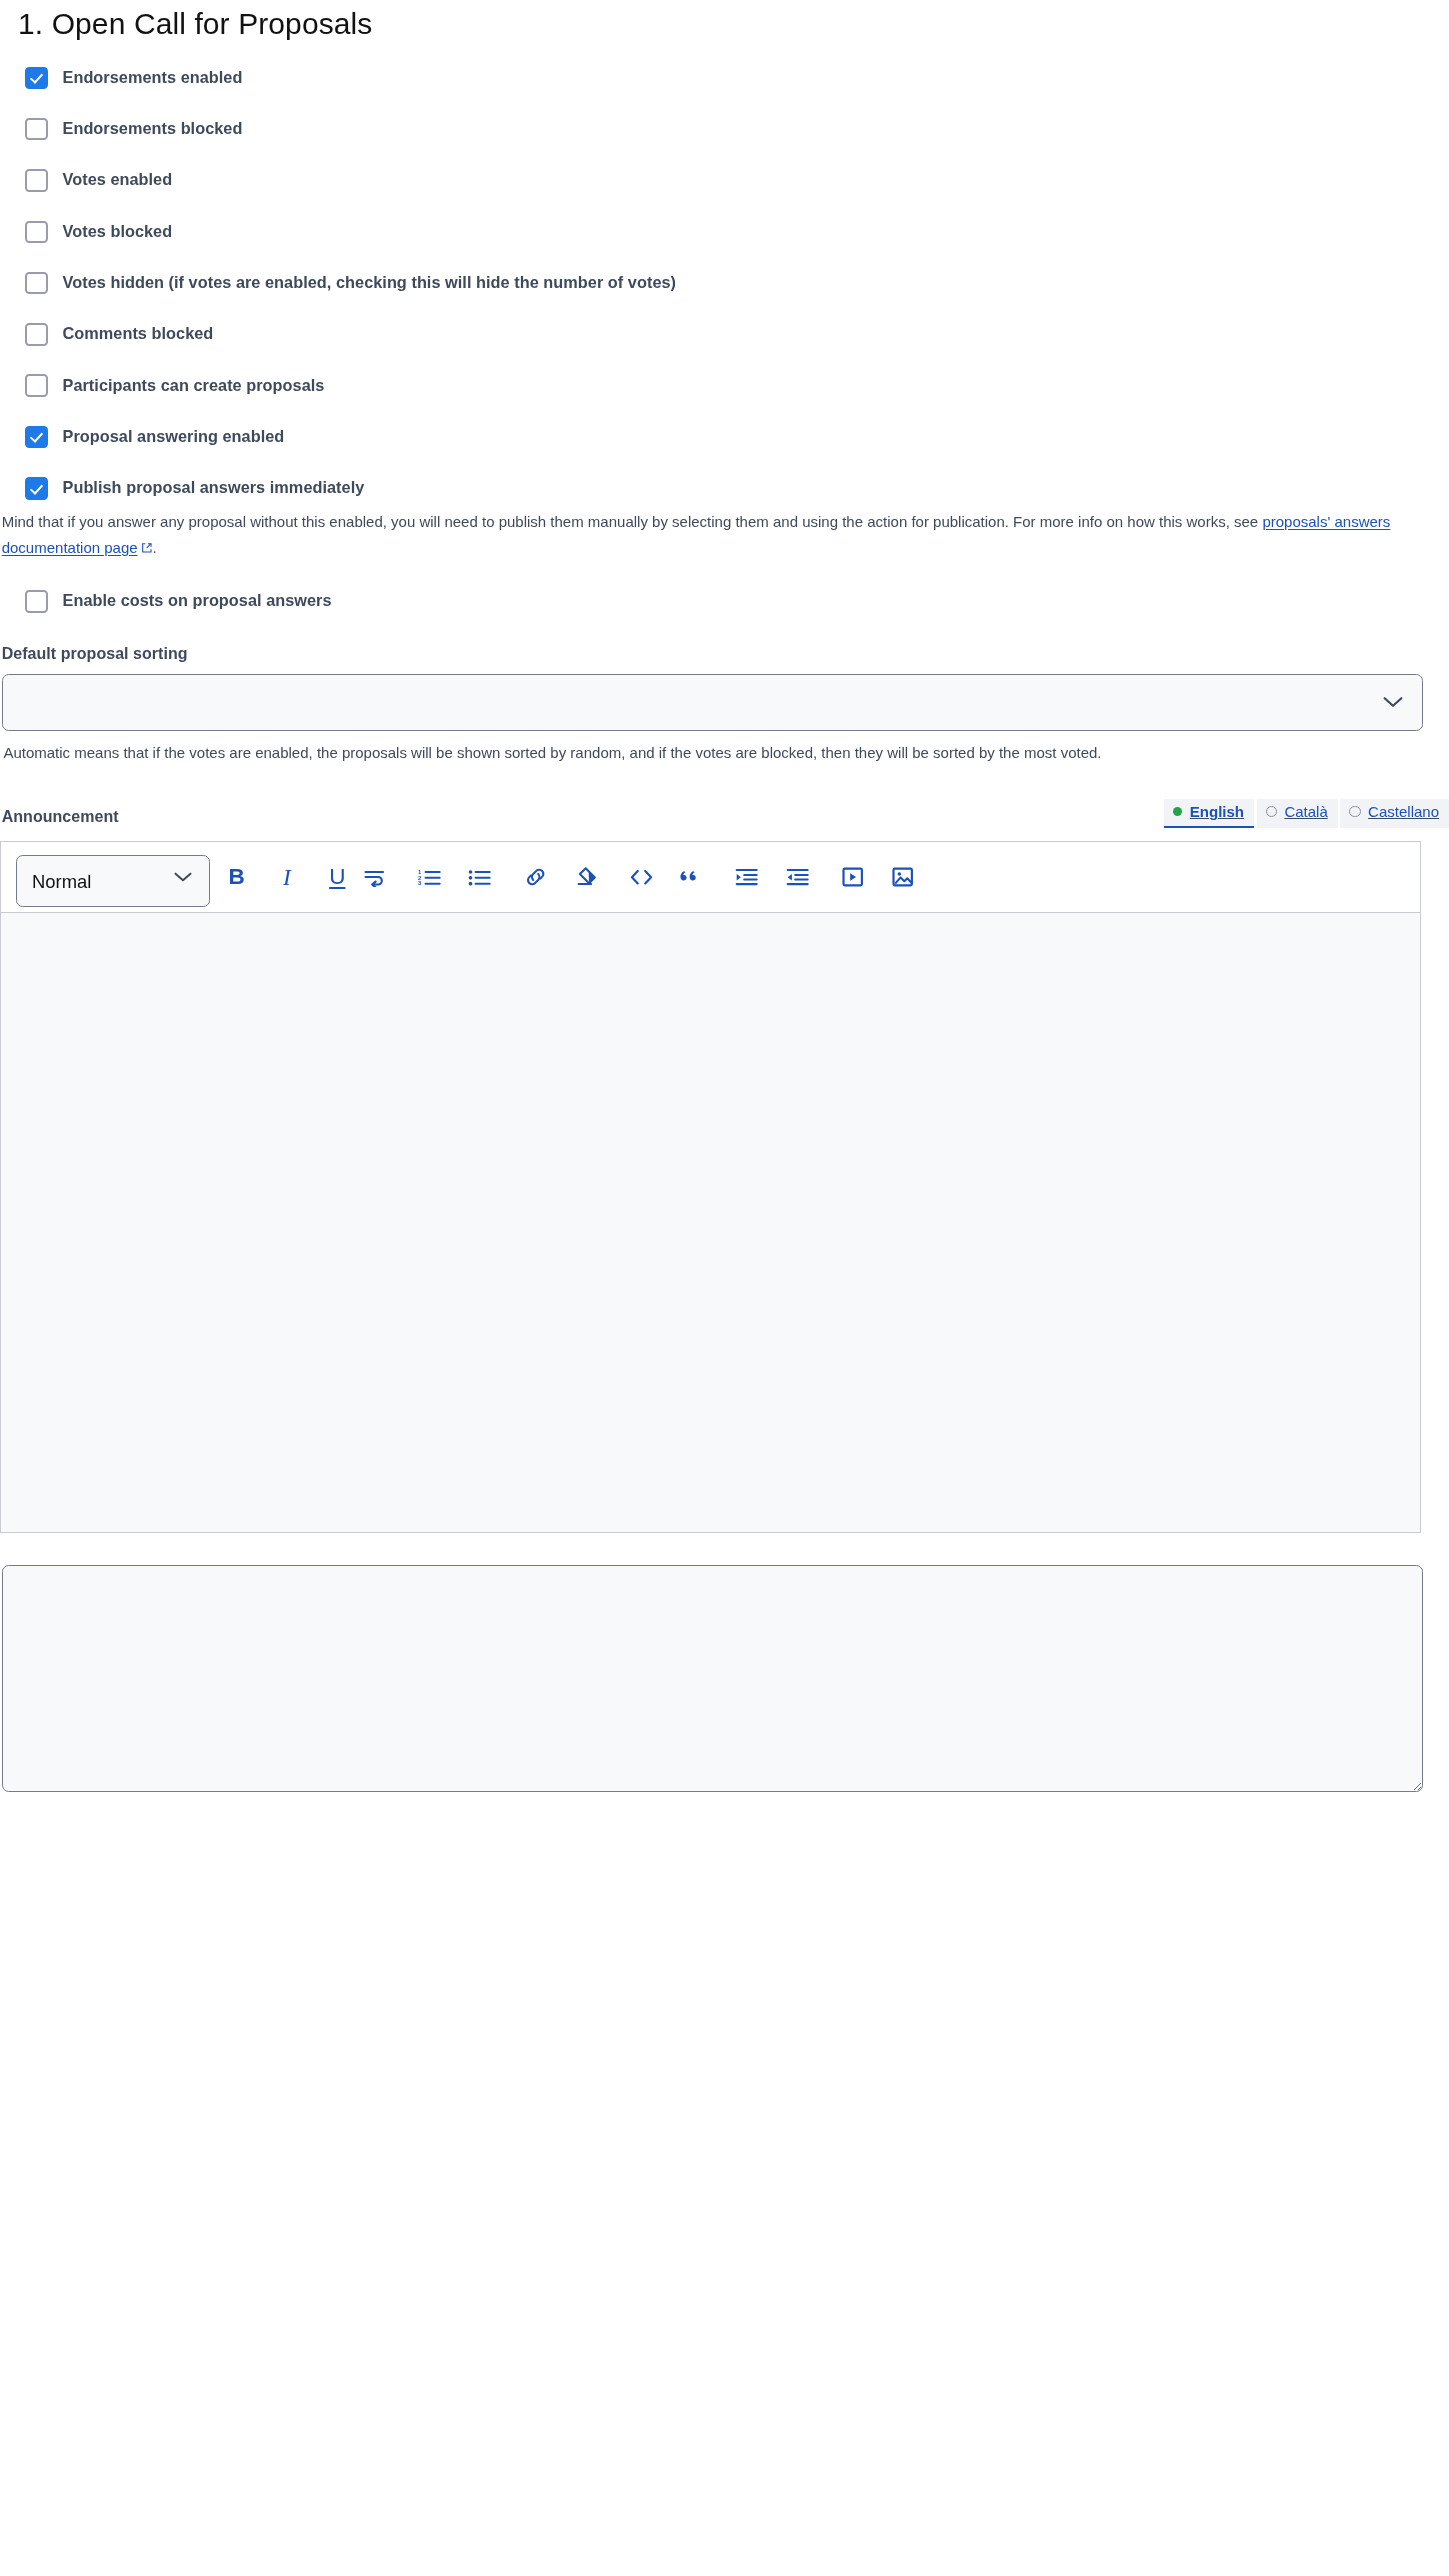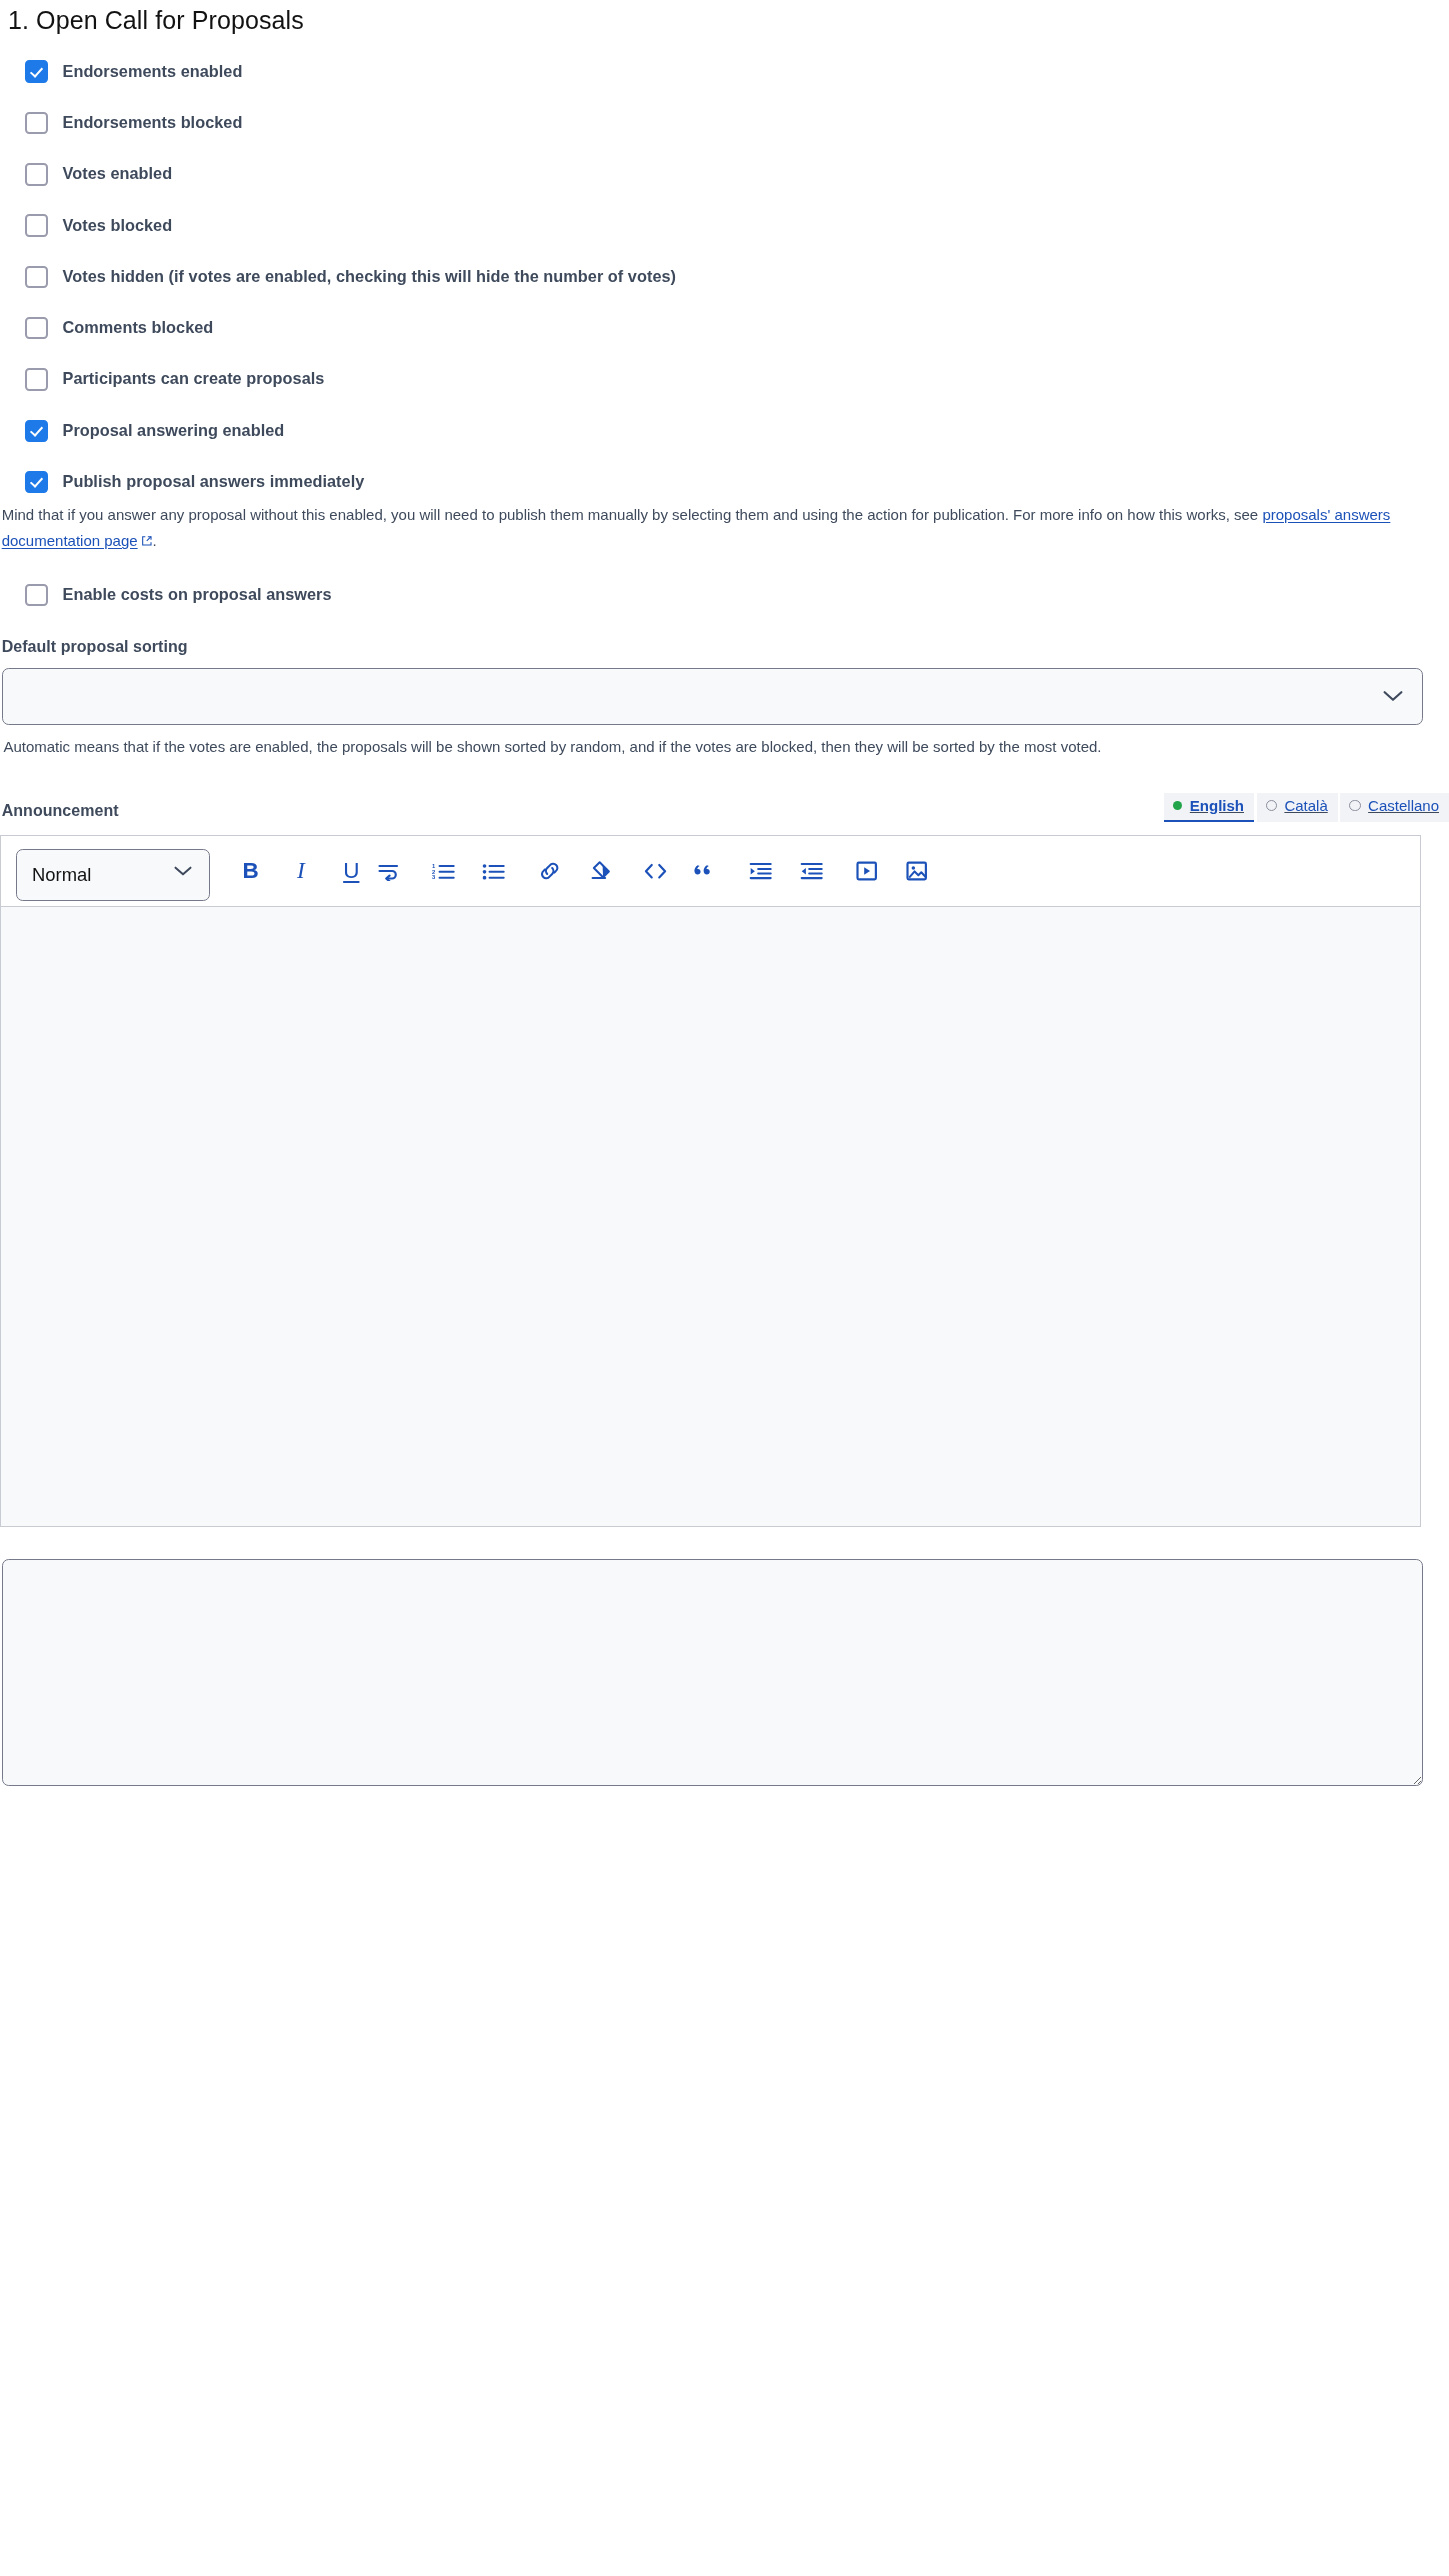--- a/index.html
+++ b/index.html
@@ -18,25 +18,25 @@
 
   .page {
     position: relative;
     width: 1449px;
     padding: 0;
     box-sizing: border-box;
   }
 
   
   .step-title {
-    font-size: 25px;
+    font-size: 30px;
     line-height: 1.25;
     font-weight: 400;
     color: #121212;
-    padding: 5px 0 0 8px;
+    padding: 5px 0 0 18px;
     letter-spacing: 0.1px;
   }
 
   
   .check-row {
     display: flex;
     align-items: flex-start;
     padding: 0 0 0 25px;
     margin-top: 28px;
   }
@@ -198,21 +198,21 @@
     background: #ffffff;
     border-bottom: 1.3px solid #c8cbd2;
     padding: 11px 13.4px 11px 15px;
     gap: 0;
     min-height: 48px;
   }
   .fmt-select-wrap {
     position: relative;
     width: 194px;
     height: 44px;
-    margin-right: 22px;
+    margin-right: 8px;
     flex: 0 0 auto;
   }
   .fmt-select {
     width: 100%;
     height: 52px;
     box-sizing: border-box;
     border: 1.3px solid #76798a;
     border-radius: 6.7px;
     background: #f8f9fb;
     font-family: "Liberation Sans", sans-serif;

